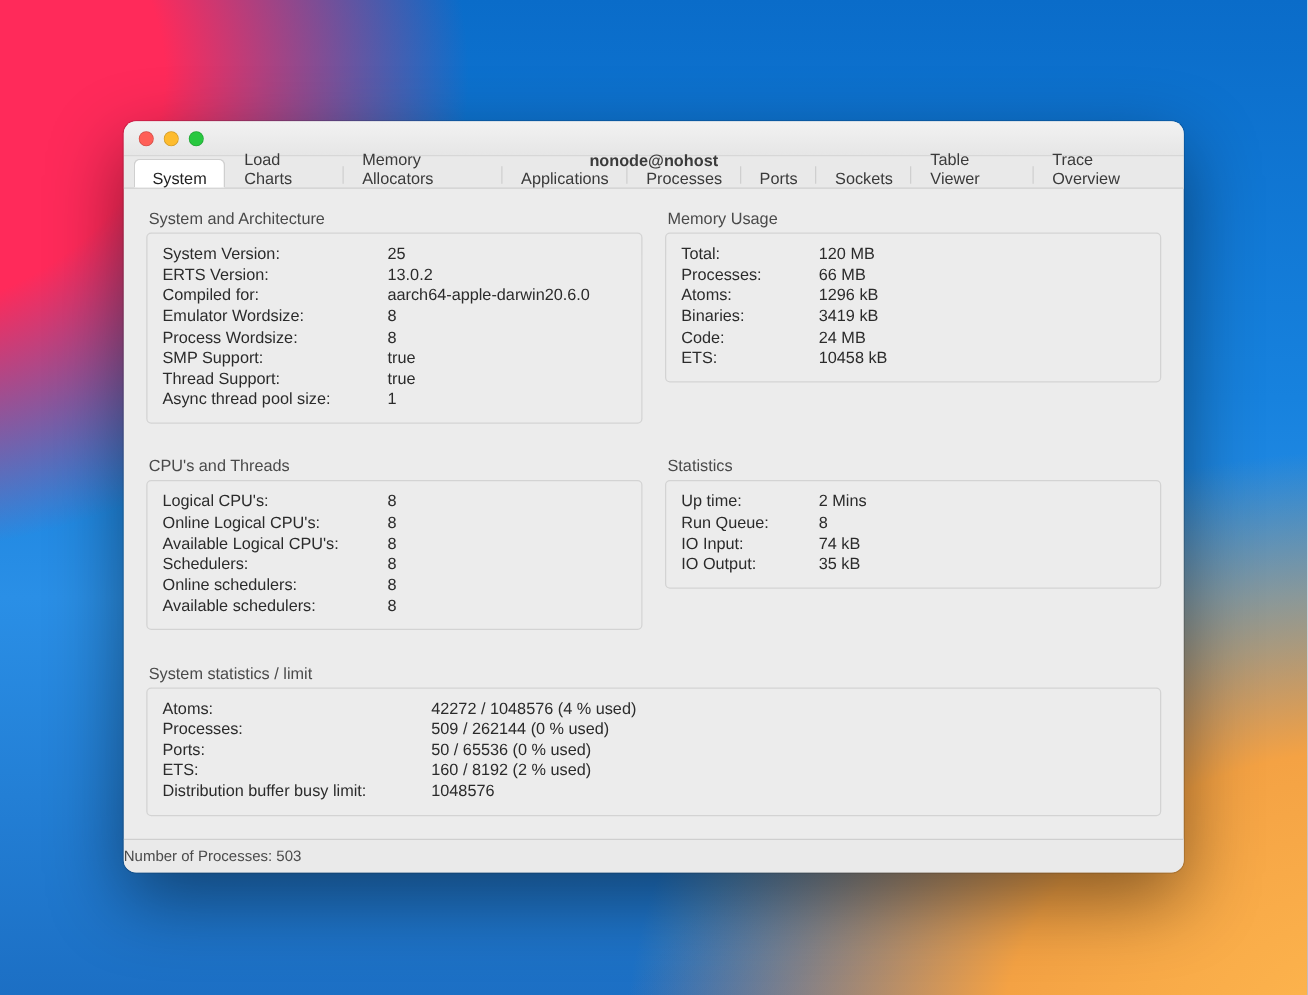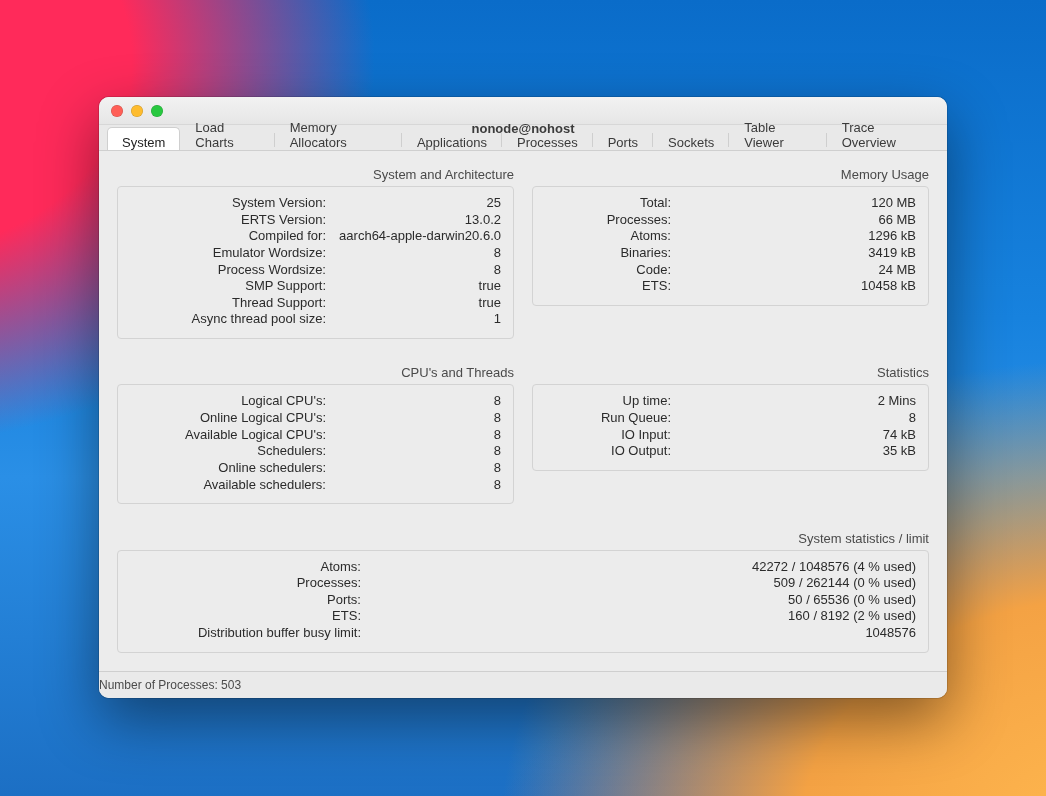--- a/index.html
+++ b/index.html
@@ -42,26 +42,26 @@
     content: ""; position: absolute; right: -1px; top: 5px; bottom: 3px; width: 1px; background: #cfcfcf;
   }
   .tab.active {
     background: #ffffff; border-color: #cfcfcf; color: #222; z-index: 2;
   }
   .content {
     flex: 1 1 auto; padding: 16px 18px 10px 18px; overflow: hidden;
     display: grid; grid-template-columns: 1fr 1fr; grid-template-rows: auto auto auto; column-gap: 18px; row-gap: 18px;
     font-size: 13px; color: #2b2b2b;
   }
-  .group { display: flex; flex-direction: column; text-align: right; }
+  .group { display: flex; flex-direction: column; }
   .group.wide { grid-column: 1 / span 2; }
   .group-label { font-size: 13px; color: #4a4a4a; margin: 0 0 4px 2px; }
   .box {
     border: 1px solid #d3d3d3; border-radius: 4px; background: #ececec;
-    padding: 8px 12px 10px 28px;
+    padding: 8px 12px 10px 12px;
   }
   .kv { display: grid; grid-template-columns: 180px 1fr; row-gap: 0px; }
   .kv.narrow { grid-template-columns: 110px 1fr; }
   .kv.wide { grid-template-columns: 215px 1fr; }
   .kv span { line-height: 1.28; white-space: nowrap; }
   .statusbar {
     border-top: 1px solid #cfcfcf; background: #eaeaea;
     font-size: 12px; color: #4b4b4b; padding: 6px 0;
   }
 </style>

